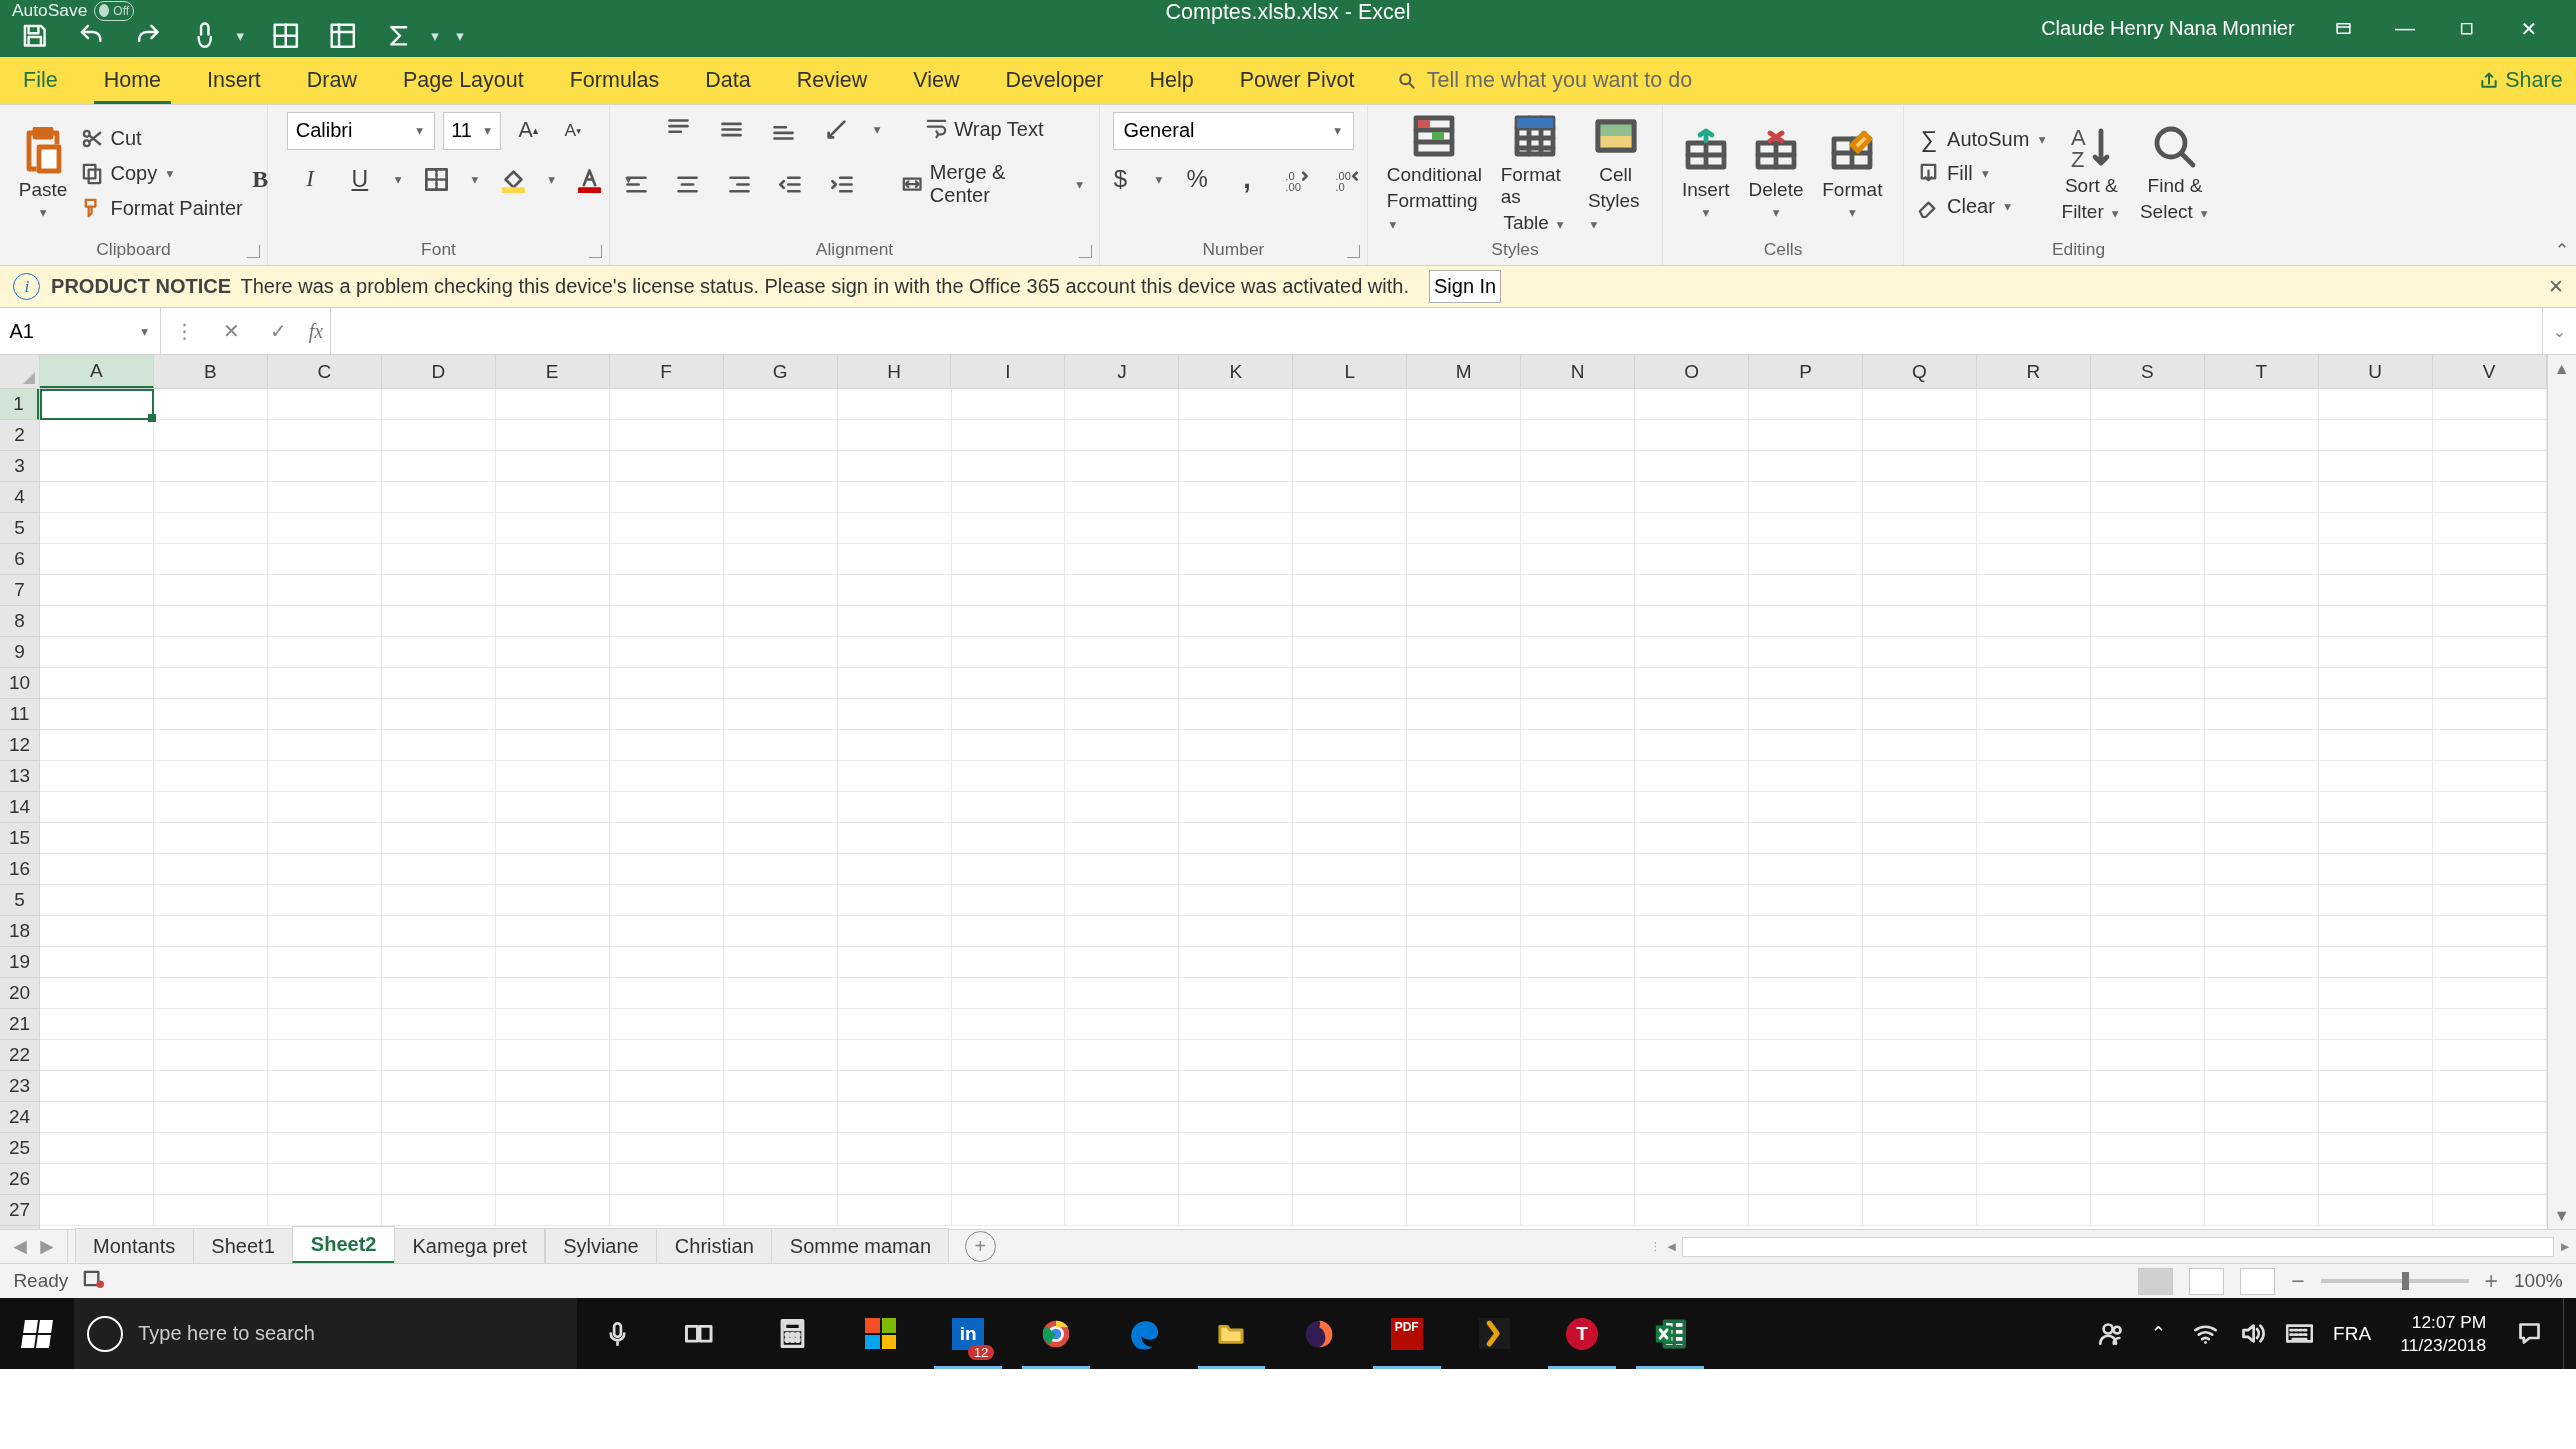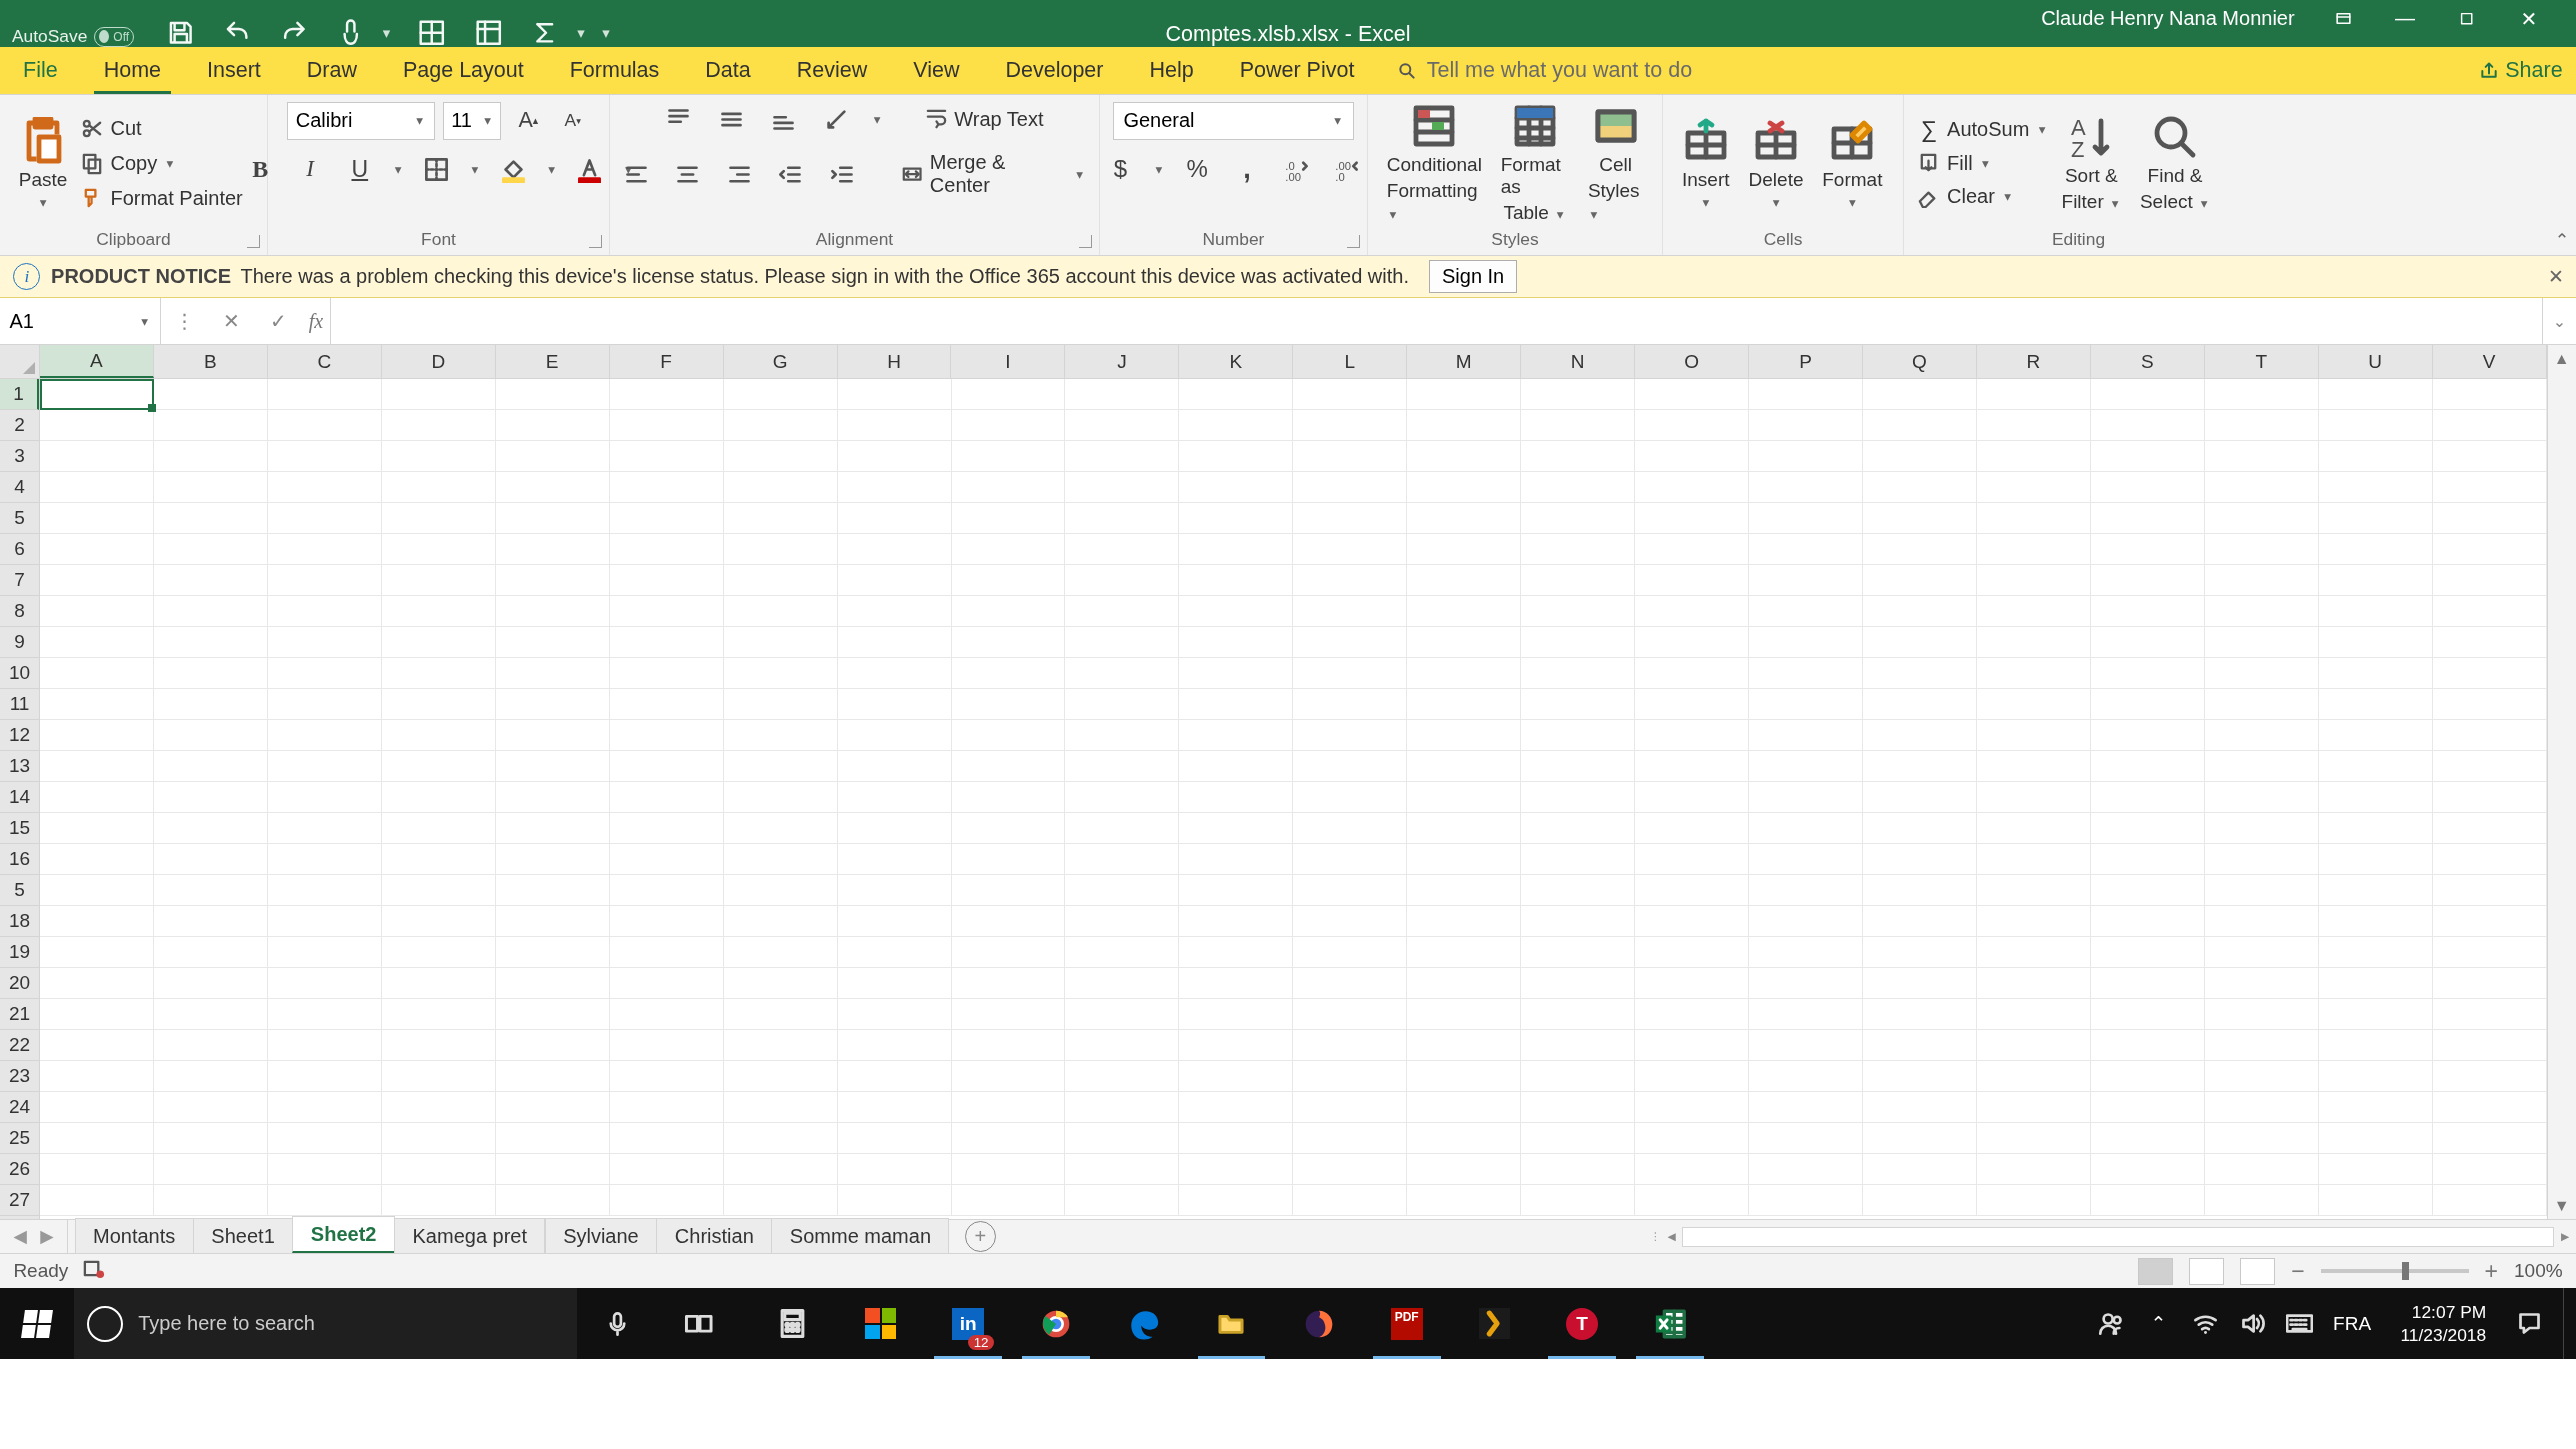--- a/index.html
+++ b/index.html
@@ -1,19 +1,19 @@
 <!DOCTYPE html>
 <html style="font-size:10.7px"><head>
 <meta charset="utf-8">
 <style>
 * { margin: 0; padding: 0; box-sizing: border-box; font-family: "Segoe UI", Arial, sans-serif; }
 html, body { width: 2576px; height: 1449px; overflow: hidden; background: #fff; }
 
 
-.titlebar { height: 47px; background: #217346; color: #fff; display: flex; align-items: flex-end; font-size: 20px; position: relative; }
+.titlebar { height: 57px; background: #217346; color: #fff; display: flex; align-items: flex-start; font-size: 20px; position: relative; flex-direction: column; }
 .titlebar .autosave { display: flex; align-items: center; gap: 6.7px; padding: 0 12px; font-size: 17.4px; opacity: .9; }
 .autosave .toggle { width: 40px; height: 20px; border: 1.3px solid #cfe7da; border-radius: 13.4px; display: flex; align-items: center; padding: 0 4px; font-size: 12px; color: #cfe7da; }
 .autosave .toggle::before { content: ""; width: 13.4px; height: 13.4px; background: #cfe7da; border-radius: 50%; margin-right: 4px; }
 .titlebar .qat { display: flex; align-items: center; gap: 27px; padding: 0 20px; }
 .titlebar .qat .qicon { width: 29.5px; height: 29.5px; display: flex; align-items: center; justify-content: center; opacity: .95; }
 .titlebar .qat .sep-caret { font-size: 14.8px; opacity: .8; margin-left: -9.4px; }
 .titlebar .center { position: absolute; left: 50%; transform: translateX(-50%); font-size: 21.5px; }
 .titlebar .right { position: absolute; right: 0; display: flex; align-items: center; gap: 8px; padding-right: 20px; }
 .titlebar .right .user { font-size: 20px; padding-right: 13.4px; }
 .titlebar .right .winbtn { width: 54px; height: 57px; display: flex; align-items: center; justify-content: center; font-size: 20px; }
@@ -50,21 +50,21 @@
 
 svg { stroke: #555; fill: none; stroke-width: 2.4; stroke-linecap: round; stroke-linejoin: round; }
 .orange { stroke: #d06a1a; }
 .red path.bar, .red rect.bar { fill: #c00; stroke: #c00; }
 .yellow rect.bar { fill: #ffd54a; stroke: #ffd54a; }
 
 
 .notice { height: 42px; background: #fff7d6; border-bottom: 0.7px solid #e6d36f; display: flex; align-items: center; font-size: 20px; color: #333; padding: 0 13.4px; position: relative; }
 .notice .nicon { width: 27px; height: 27px; border: 1.3px solid #1e73be; color: #1e73be; border-radius: 50%; display: flex; align-items: center; justify-content: center; font-style: italic; font-family: Georgia, serif; margin-right: 10.7px; font-size: 17.4px; }
 .notice .nlabel { font-weight: 600; margin-right: 9.4px; color: #444; }
-.notice .signin { margin-left: 20px; border: 0.7px solid #adadad; background: #fdfdfd; padding: 4px 12px; font-size: 20px; }
+.notice .signin { margin-left: 20px; border: 0.7px solid #adadad; background: #fdfdfd; padding: 4px 4px; font-size: 20px; }
 .notice .close { position: absolute; right: 12px; font-size: 19px; color: #666; }
 
 
 .fbar { height: 47px; border-bottom: 0.7px solid #d4d4d4; display: flex; align-items: stretch; background: #fff; }
 .namebox { width: 161px; border-right: 0.7px solid #d4d4d4; display: flex; align-items: center; padding: 0 9.4px; font-size: 20px; justify-content: space-between; }
 .fbar .fxzone { display: flex; align-items: center; border-right: 0.7px solid #d4d4d4; }
 .fbar .fxbtn { width: 47px; display: flex; align-items: center; justify-content: center; color: #888; font-size: 20px; }
 .fbar .fxlabel { font-style: italic; font-family: Georgia, serif; color: #777; padding: 0 6.7px; font-size: 20px; }
 .fbar .finput { flex: 1; padding: 0 9.4px; font-size: 20px; display: flex; align-items: center; }
 .fbar .expand { width: 34px; display: flex; align-items: center; justify-content: center; color: #888; font-size: 16px; border-left: 0.7px solid #d4d4d4; }

